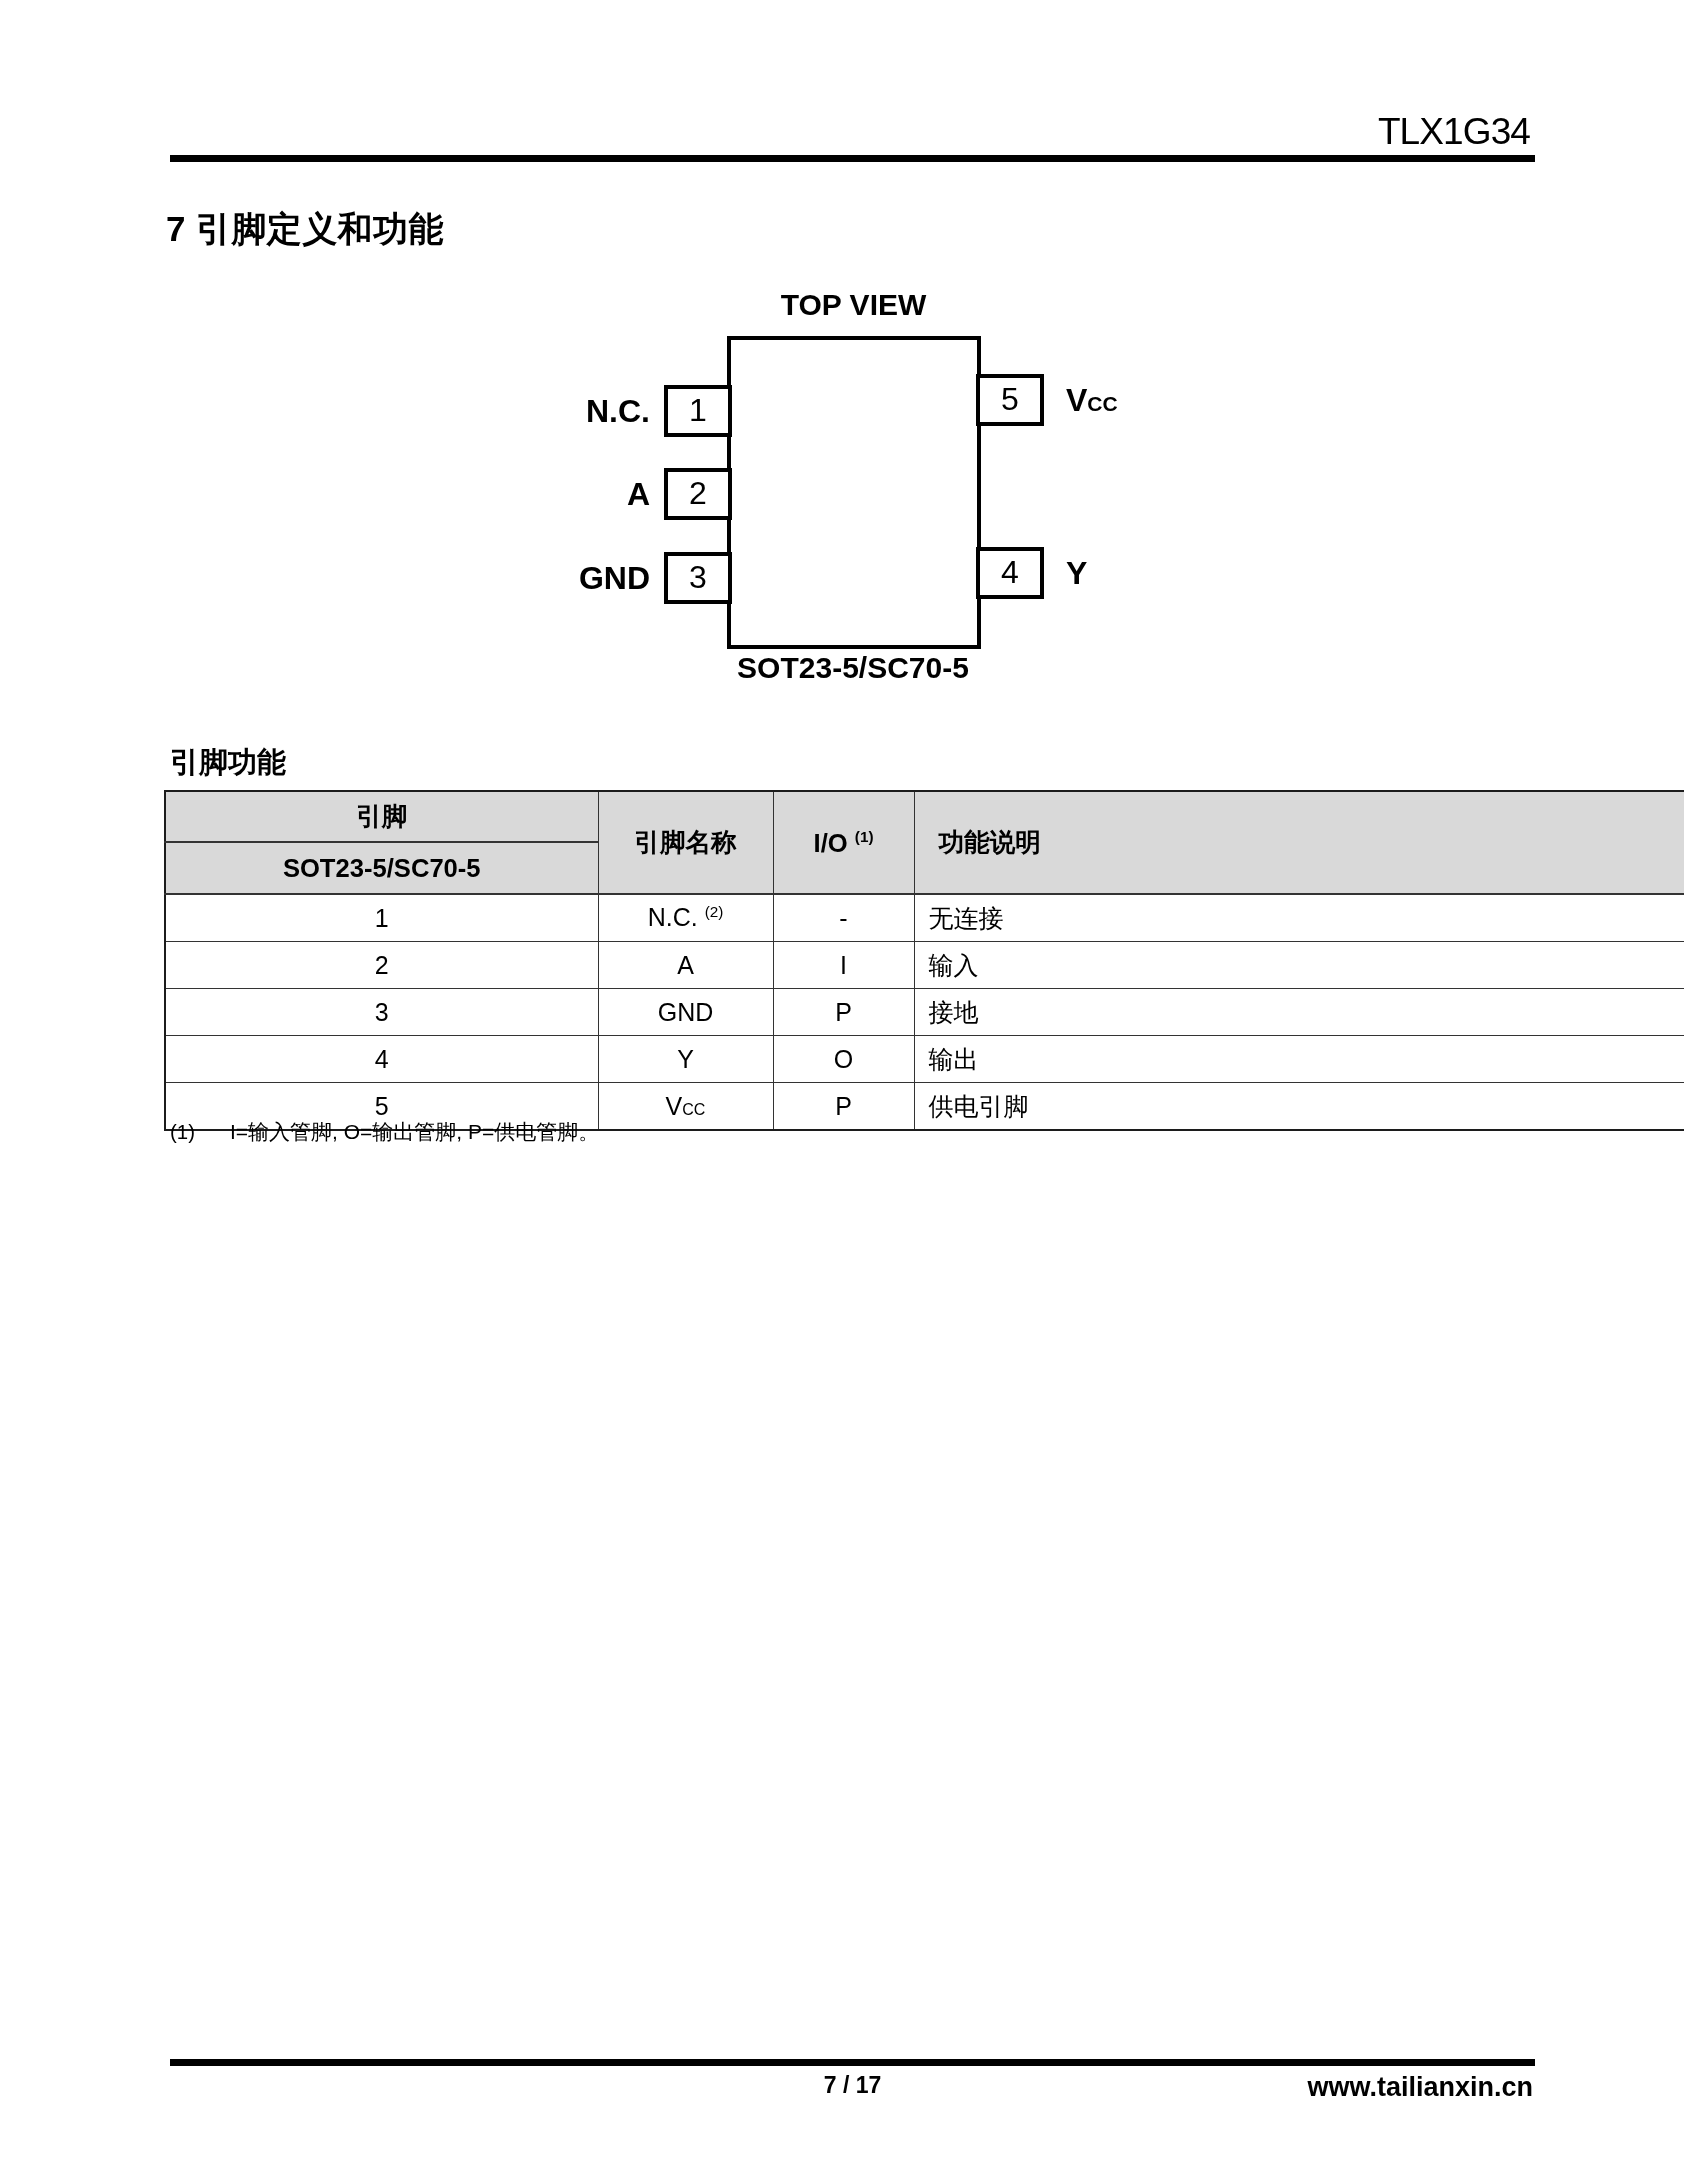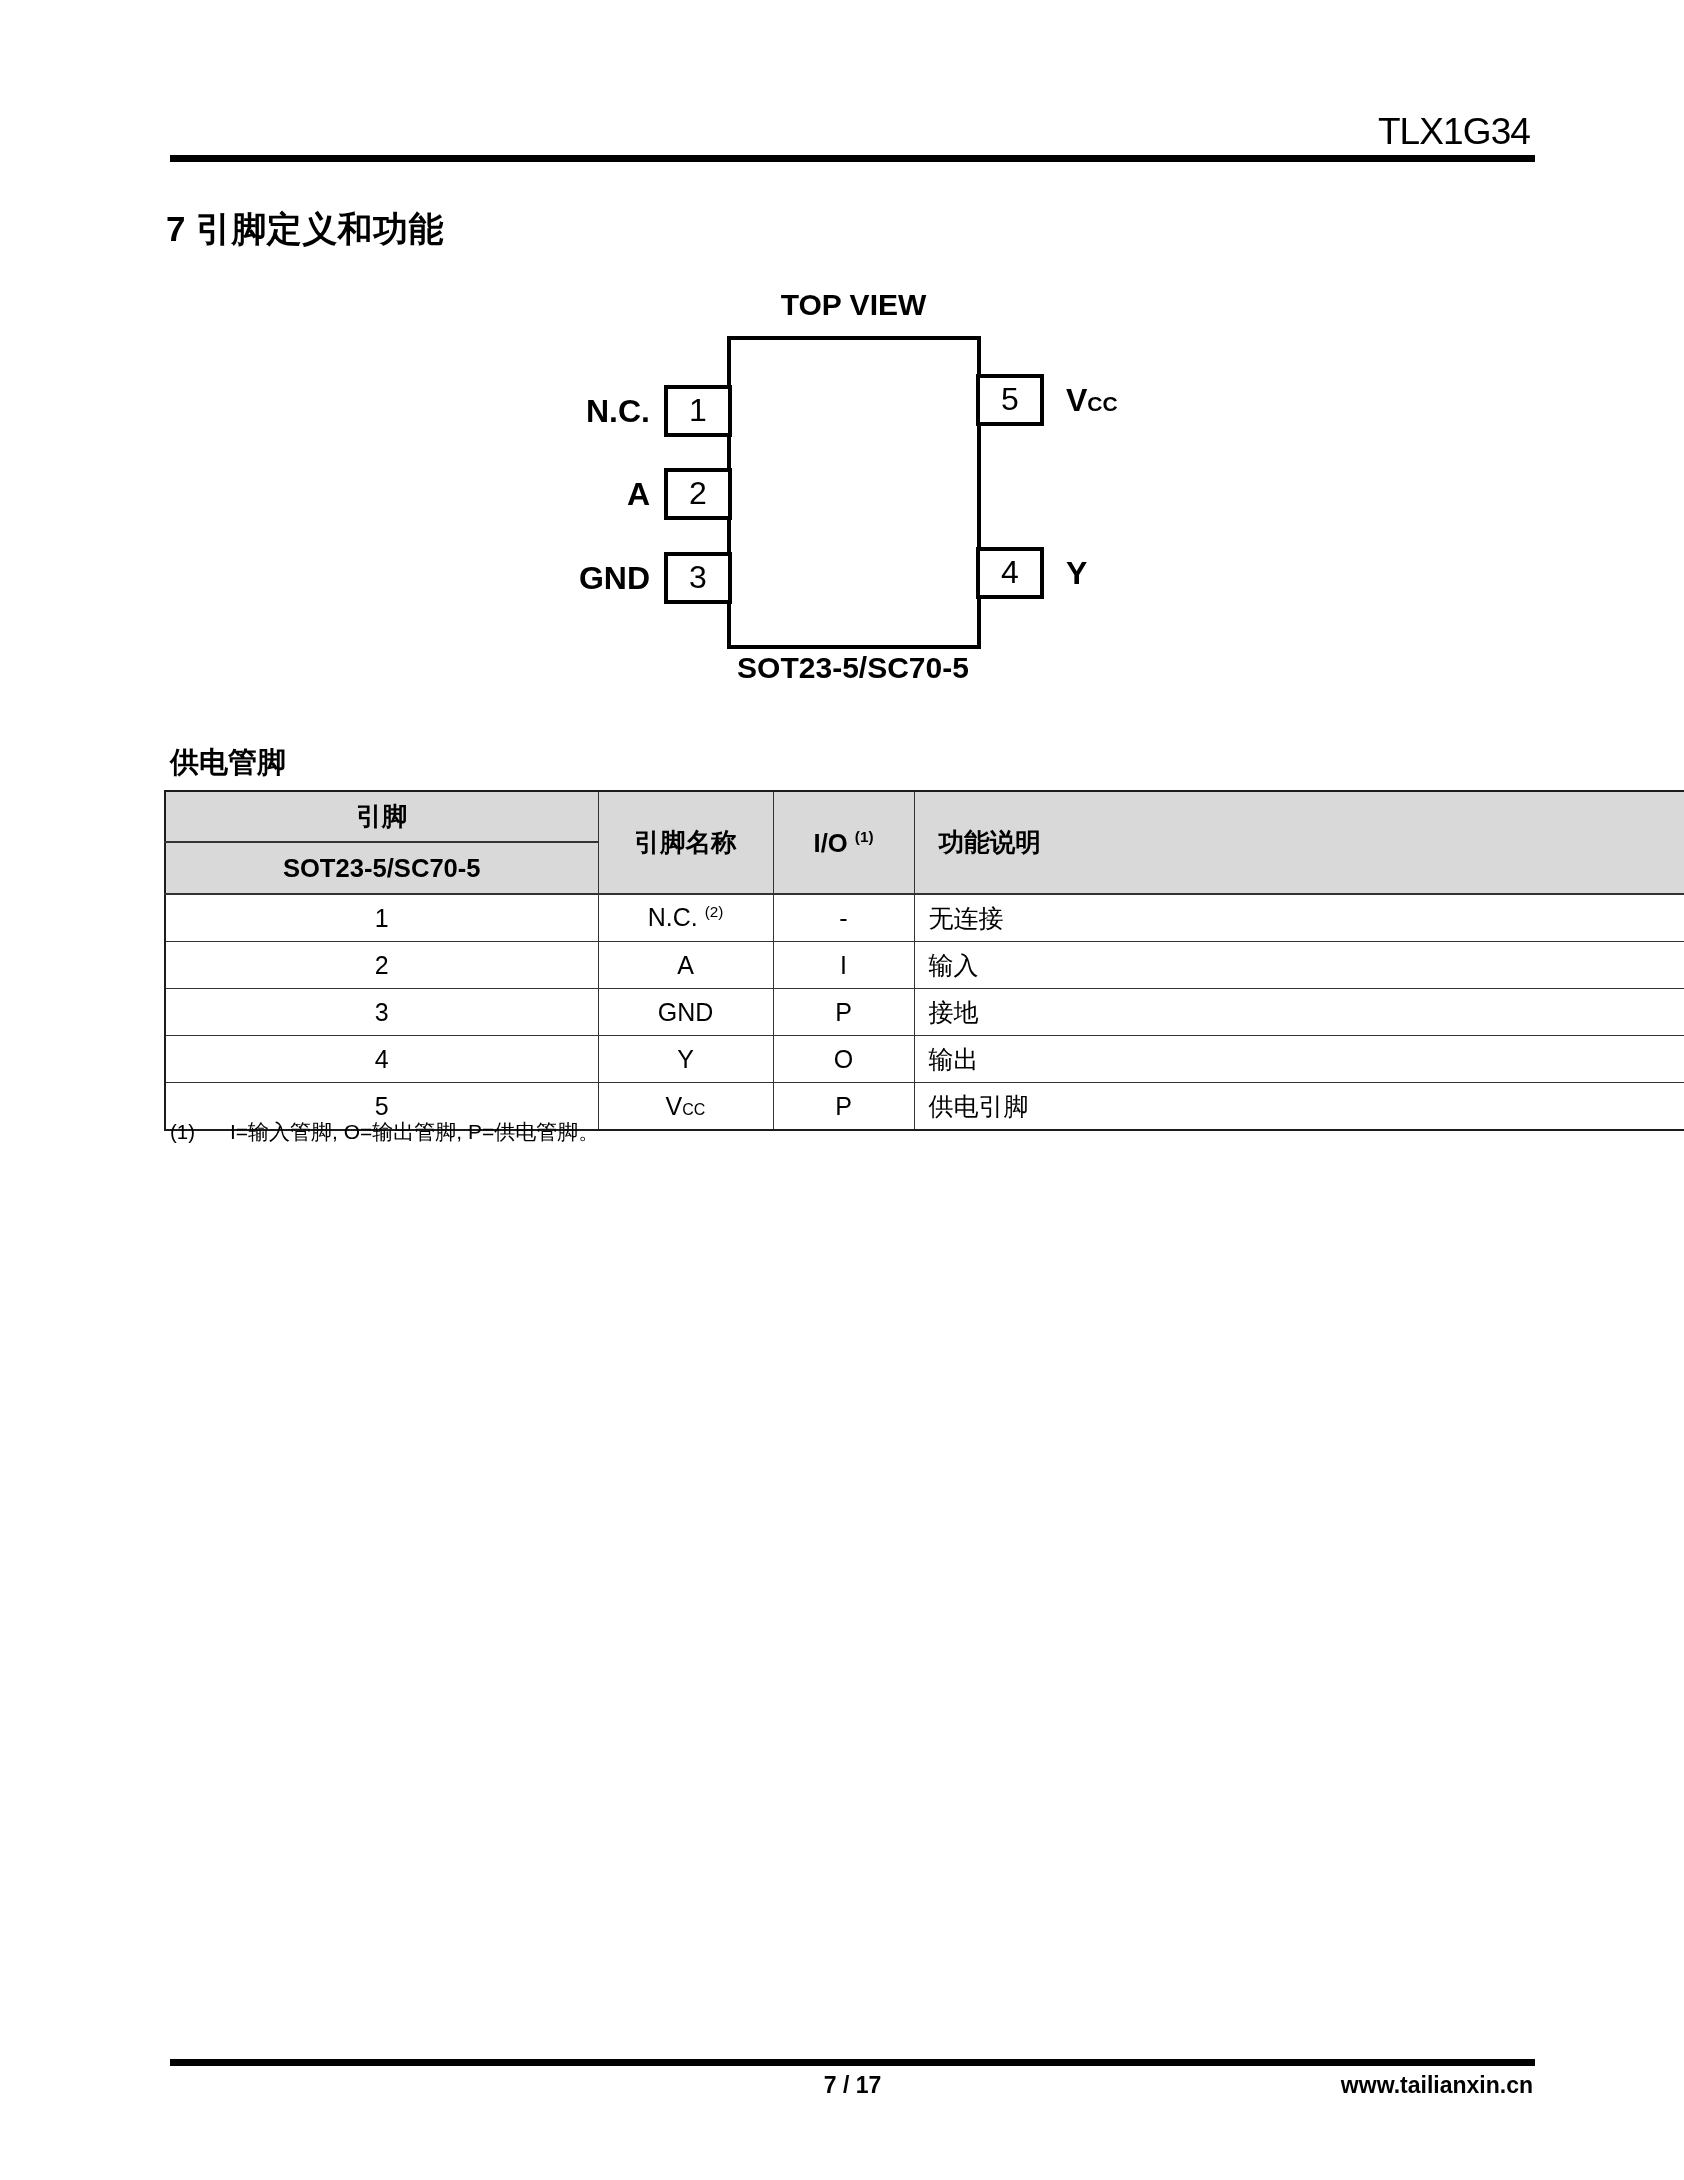--- a/index.html
+++ b/index.html
@@ -88,21 +88,21 @@
   .footnote .marker { display:inline-block; width:60px; font-size:20.4px; }
 
   
   .footer-rule { top:2059px; }
   .footer-page {
     left:170px; top:2072px; width:1365px;
     text-align:center; font-size:23px; font-weight:bold;
   }
   .footer-site {
     right:152px; top:2072px;
-    font-size:23px; font-weight:bold;
+    font-size:27px; font-weight:bold;
   }
 </style>
 </head>
 <body>
 
 <div class="page">
 
   <div class="abs brand">TLX1G34</div>
   <div class="abs top-rule"></div>
   <div class="abs section-title">7 引脚定义和功能</div>
@@ -120,21 +120,21 @@
   <div class="abs pin-box l" style="top:552px;">3</div>
 
   <div class="abs pin-box r" style="top:374px;">5</div>
   <div class="abs pin-label r" style="top:374px;"><span>V</span><span class="sub-cc">CC</span></div>
 
   <div class="abs pin-box r" style="top:547px;">4</div>
   <div class="abs pin-label r" style="top:547px;"><span>Y</span><span class="sub-cc"></span></div>
 
   <div class="abs pkg-label">SOT23-5/SC70-5</div>
 
-  <div class="abs table-title">供电管脚</div>
+  <div class="abs table-title">引脚功能</div>
 
   <table class="abs pins">
     <colgroup>
       <col style="width:433px">
         <col style="width:175px">
         <col style="width:141px">
         <col>
     </colgroup>
     <tbody>
         <tr class="h1">

